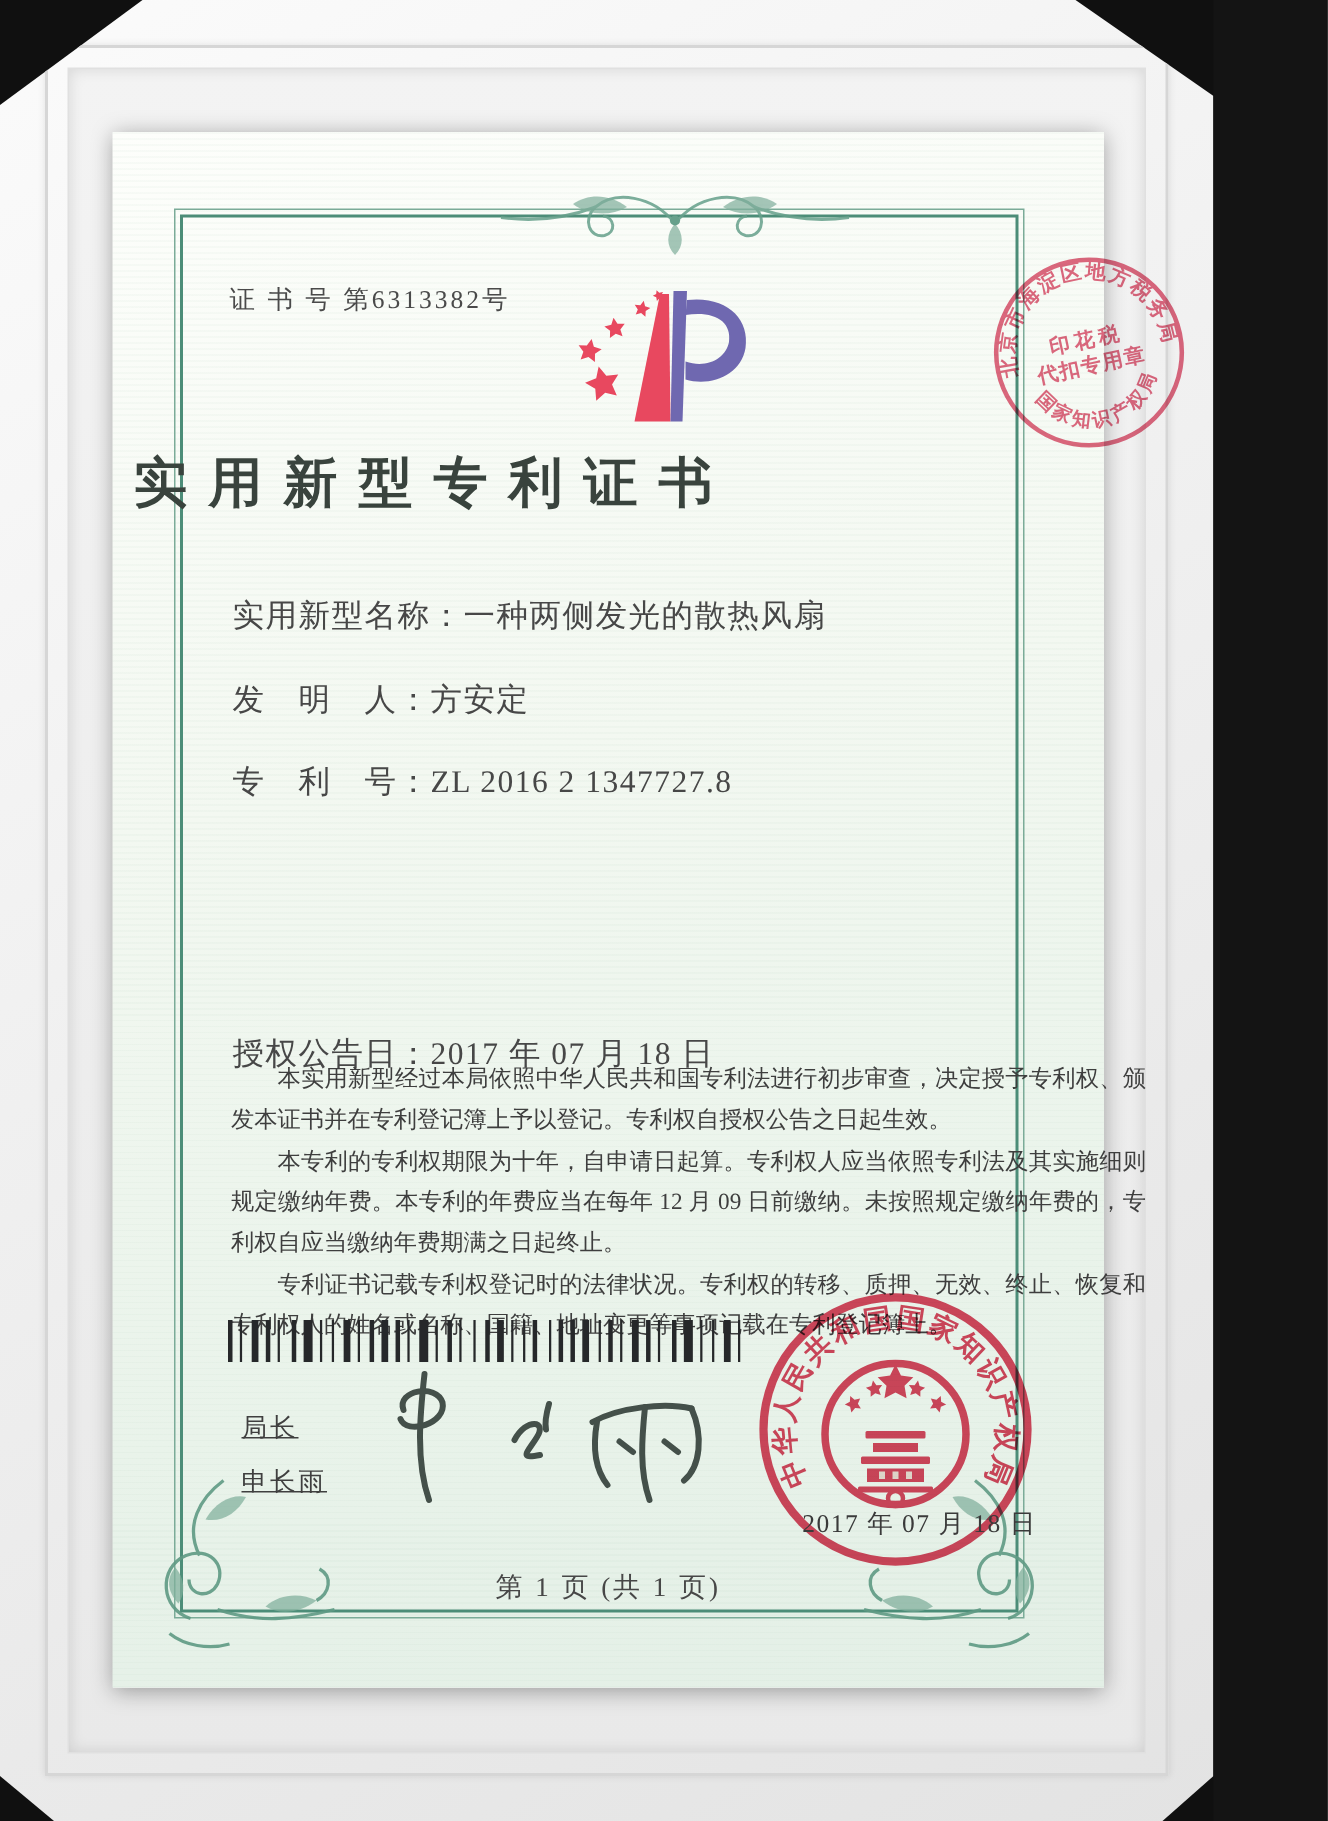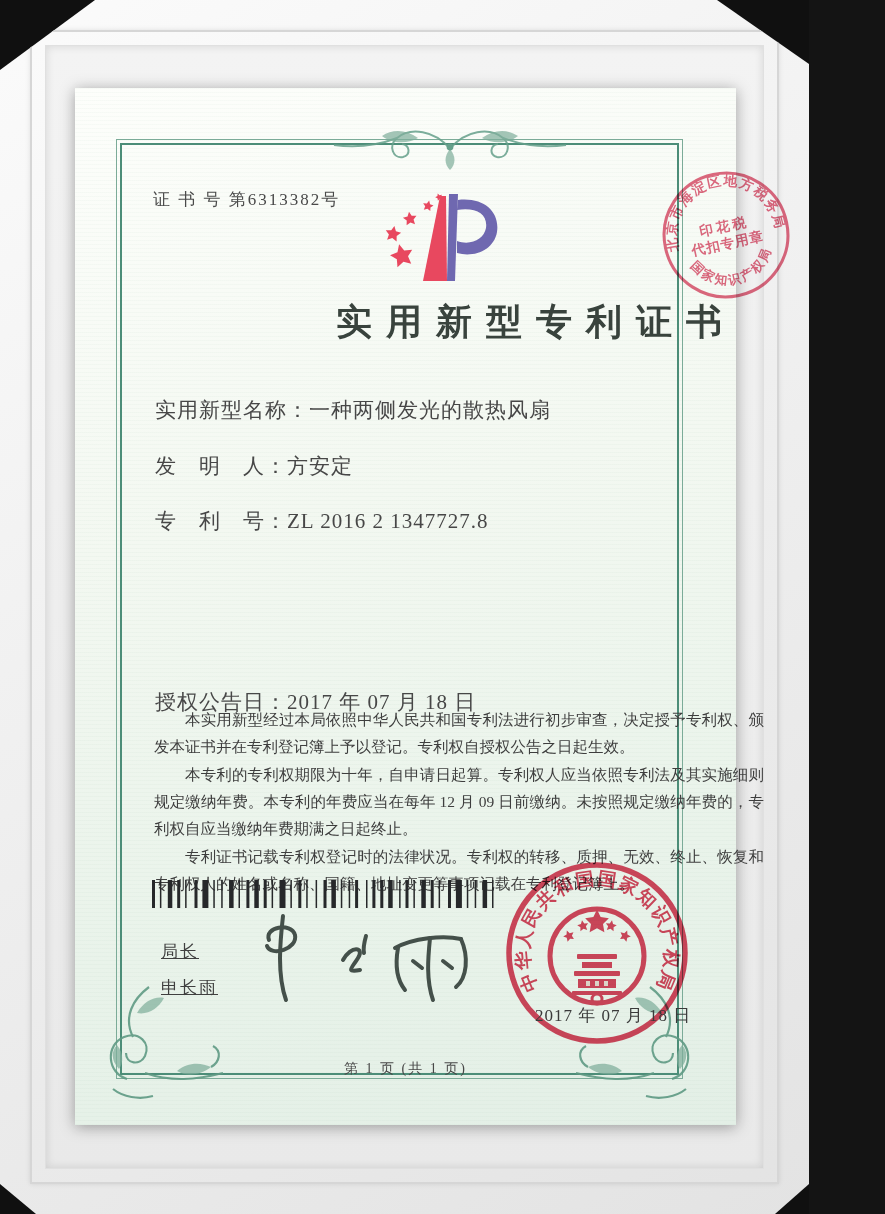--- a/index.html
+++ b/index.html
@@ -15,36 +15,36 @@
   
   .paper{position:absolute;left:75px;top:88px;right:73px;bottom:89px;
          background:
            repeating-linear-gradient(0deg, rgba(120,170,140,0.045) 0 1px, rgba(0,0,0,0) 1px 4px),
            linear-gradient(168deg,#fdfefb 0%,#f3f8f1 40%,#e9f3ea 75%,#e3efe6 100%);
          box-shadow:0 2px 14px rgba(0,0,0,.35);color:#3d3d3d;}
   .green-border{position:absolute;left:45px;top:55px;right:57px;bottom:50px;
                 border:2px solid #4c8d78;outline:1px solid #7bab98;outline-offset:3px;}
   .cert-number{position:absolute;left:78px;top:100px;font-size:17px;letter-spacing:2px;color:#4a4a4a;}
   .logo{position:absolute;left:308px;top:105px;}
-  .title{position:absolute;left:0;right:0;top:210px;text-align:right;font-size:36px;font-weight:bold;
+  .title{position:absolute;left:0;right:0;top:210px;text-align:left;font-size:36px;font-weight:bold;
          letter-spacing:14px;color:#39433d;text-indent:14px;}
   .field{position:absolute;left:80px;font-size:21px;letter-spacing:1px;color:#474747;white-space:pre;}
   .f0{top:308px}.f1{top:364px}.f2{top:419px}.f3{top:474px}.f4{top:528px}.f5{top:600px}
   .paras{position:absolute;left:78px;top:618px;width:612px;font-size:15.5px;line-height:1.74;
          text-align:justify;color:#3e3e3e;}
   .paras p{margin:1px;text-indent:2em;}
   .barcode{position:absolute;left:77px;top:792px;}
   .signer{position:absolute;left:86px;top:846px;font-size:17px;color:#3f3f3f;line-height:2.1;letter-spacing:2px;text-decoration:underline;}
   .signature{position:absolute;left:172px;top:820px;}
   .seal{position:absolute;left:427px;top:770px;mix-blend-mode:multiply;opacity:.9;}
   .tax-stamp{position:absolute;left:580px;top:76px;mix-blend-mode:multiply;opacity:.88;}
   .issue-date{position:absolute;left:438px;top:916px;width:200px;text-align:center;
               font-size:17px;letter-spacing:1px;color:#3a3a3a;}
-  .page-footer{position:absolute;left:0;right:0;top:958px;text-align:center;font-size:14px;
-               letter-spacing:2px;color:#474747;margin-top:14px;}
+  .page-footer{position:absolute;left:0;right:0;top:958px;text-align:center;font-size:18px;
+               letter-spacing:2px;color:#474747;}
   .flourish{position:absolute;}
   .fl-top{left:257px;top:30px;}
   .fl-bl{left:18px;top:893px;}
   .fl-br{right:30px;top:893px;transform:scaleX(-1);}
   .hidden-defs{position:absolute;width:0;height:0;overflow:hidden;}
 </style>
 </head>
 <body>
 
 <svg class="hidden-defs" aria-hidden="true">

